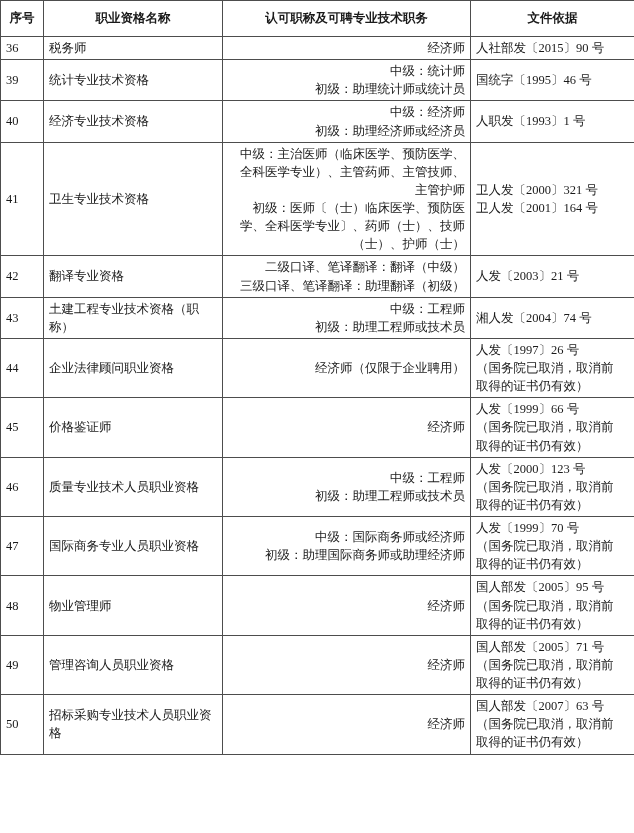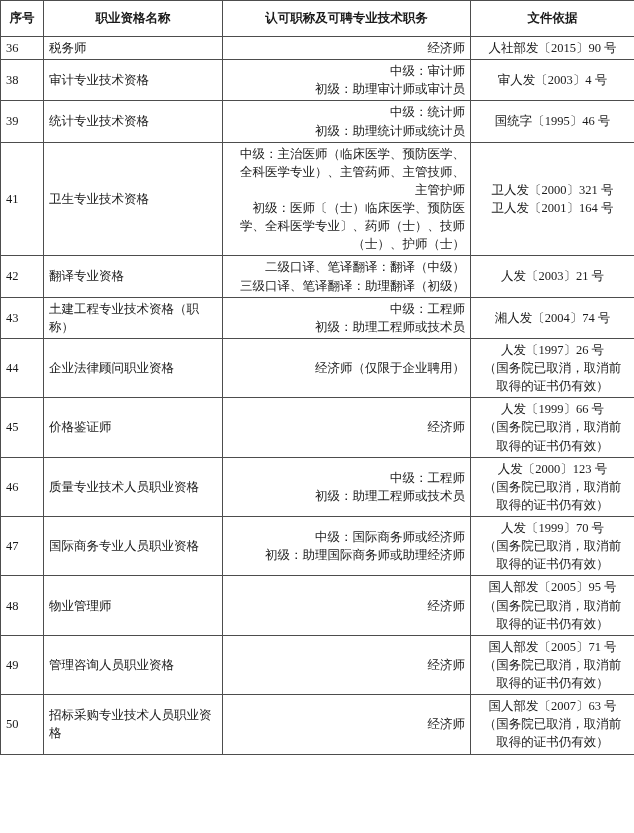--- a/index.html
+++ b/index.html
@@ -47,21 +47,21 @@
     font-family: Liberation Serif, serif;
   }
   td.name {
     text-align: left;
   }
   td.title {
     text-align: right;
     padding-left: 8px;
   }
   td.doc {
-    text-align: center;
+    text-align: left;
     padding-left: 3px;
     padding-right: 3px;
   }
   .ln { display: block; white-space: nowrap; }
   .ln-wrap { display: block; }
   td.title .ln-wrap { white-space: normal; }
 </style>
 </head>
 <body>
 
@@ -85,39 +85,39 @@
         <td class="seq">36</td>
         <td class="name">税务师</td>
         <td class="title">
           <span class="ln-wrap">经济师</span>
         </td>
         <td class="doc">
           <span class="ln">人社部发〔2015〕90 号</span>
         </td>
       </tr>
       <tr>
-        <td class="seq">38</td>
-        <td class="name">审计专业技术资格</td>
-        <td class="title">
-          <span class="ln-wrap">中级：审计师</span>
-          <span class="ln-wrap">初级：助理审计师或审计员</span>
-        </td>
-        <td class="doc">
-          <span class="ln">审人发〔2003〕4 号</span>
-        </td>
-      </tr>
-      <tr>
         <td class="seq">39</td>
         <td class="name">统计专业技术资格</td>
         <td class="title">
           <span class="ln-wrap">中级：统计师</span>
           <span class="ln-wrap">初级：助理统计师或统计员</span>
         </td>
         <td class="doc">
           <span class="ln">国统字〔1995〕46 号</span>
+        </td>
+      </tr>
+      <tr>
+        <td class="seq">40</td>
+        <td class="name">经济专业技术资格</td>
+        <td class="title">
+          <span class="ln-wrap">中级：经济师</span>
+          <span class="ln-wrap">初级：助理经济师或经济员</span>
+        </td>
+        <td class="doc">
+          <span class="ln">人职发〔1993〕1 号</span>
         </td>
       </tr>
       <tr>
         <td class="seq">41</td>
         <td class="name">卫生专业技术资格</td>
         <td class="title">
           <span class="ln-wrap">中级：主治医师（临床医学、预防医学、全科医学专业）、主管药师、主管技师、主管护师</span>
           <span class="ln-wrap">初级：医师〔（士）临床医学、预防医学、全科医学专业〕、药师（士）、技师（士）、护师（士）</span>
         </td>
         <td class="doc">

